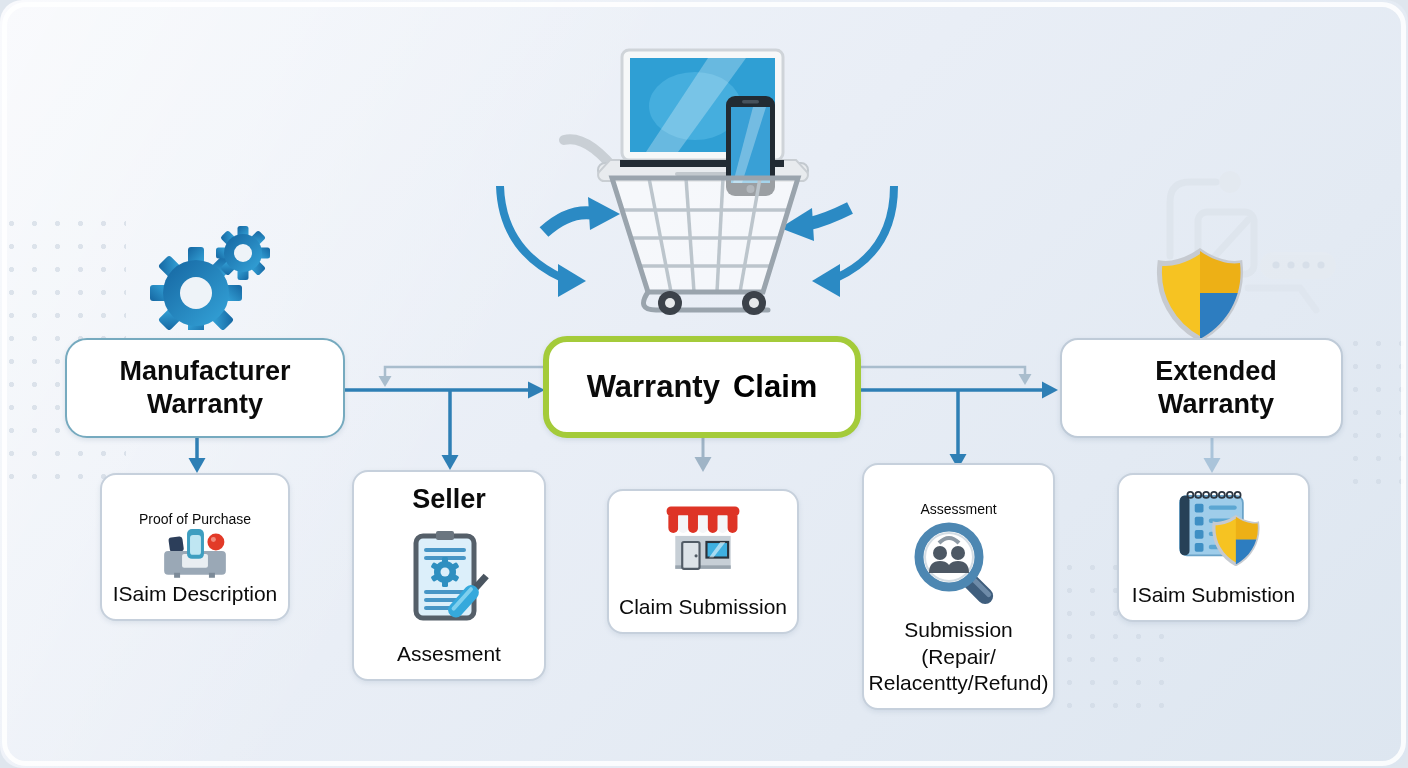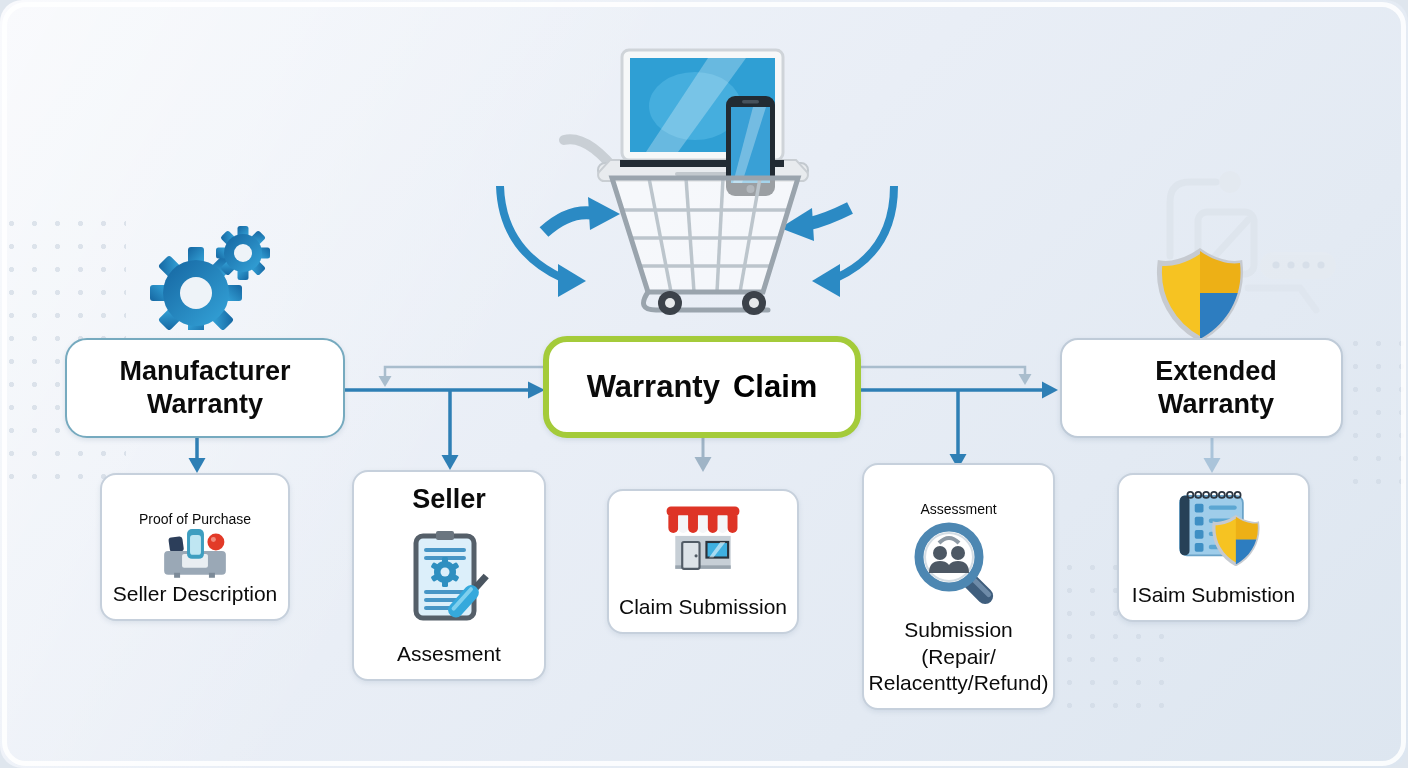--- a/index.html
+++ b/index.html
@@ -246,21 +246,21 @@
       <rect x="7" y="10" width="14" height="15" rx="3" fill="#2c3e5a" transform="rotate(-8 14 17)"></rect>
       <circle cx="54" cy="15" r="8.5" fill="#e23a28"></circle>
       <circle cx="51.5" cy="12.5" r="2.5" fill="#f28a7c"></circle>
       <rect x="2" y="24" width="62" height="24" rx="4" fill="#9aa8b6"></rect>
       <rect x="20" y="27" width="26" height="14" rx="2" fill="#e9eef2"></rect>
       <rect x="25" y="2" width="17" height="30" rx="5" fill="#3e9ec0"></rect>
       <rect x="28" y="8" width="11" height="20" rx="3" fill="#bfe6f2"></rect>
       <rect x="12" y="46" width="6" height="5" fill="#7c8a98"></rect>
       <rect x="47" y="46" width="6" height="5" fill="#7c8a98"></rect>
     </svg>
-    <div class="lbl">Seller Description</div>
+    <div class="lbl">ISaim Description</div>
   </div>
 
   <div class="sub" id="sub-seller">
     <div class="capb">Seller</div>
     <svg width="86" height="96" viewBox="0 0 86 96">
       <rect x="10" y="6" width="58" height="82" rx="7" fill="#dceffa" stroke="#555f69" stroke-width="5"></rect>
       <rect x="30" y="1" width="18" height="9" rx="2" fill="#6b7680"></rect>
       <rect x="18" y="18" width="42" height="4" rx="2" fill="#4796c6"></rect>
       <rect x="18" y="26" width="42" height="4" rx="2" fill="#4796c6"></rect>
       <g transform="translate(39,42)" fill="#2f8fc0">

